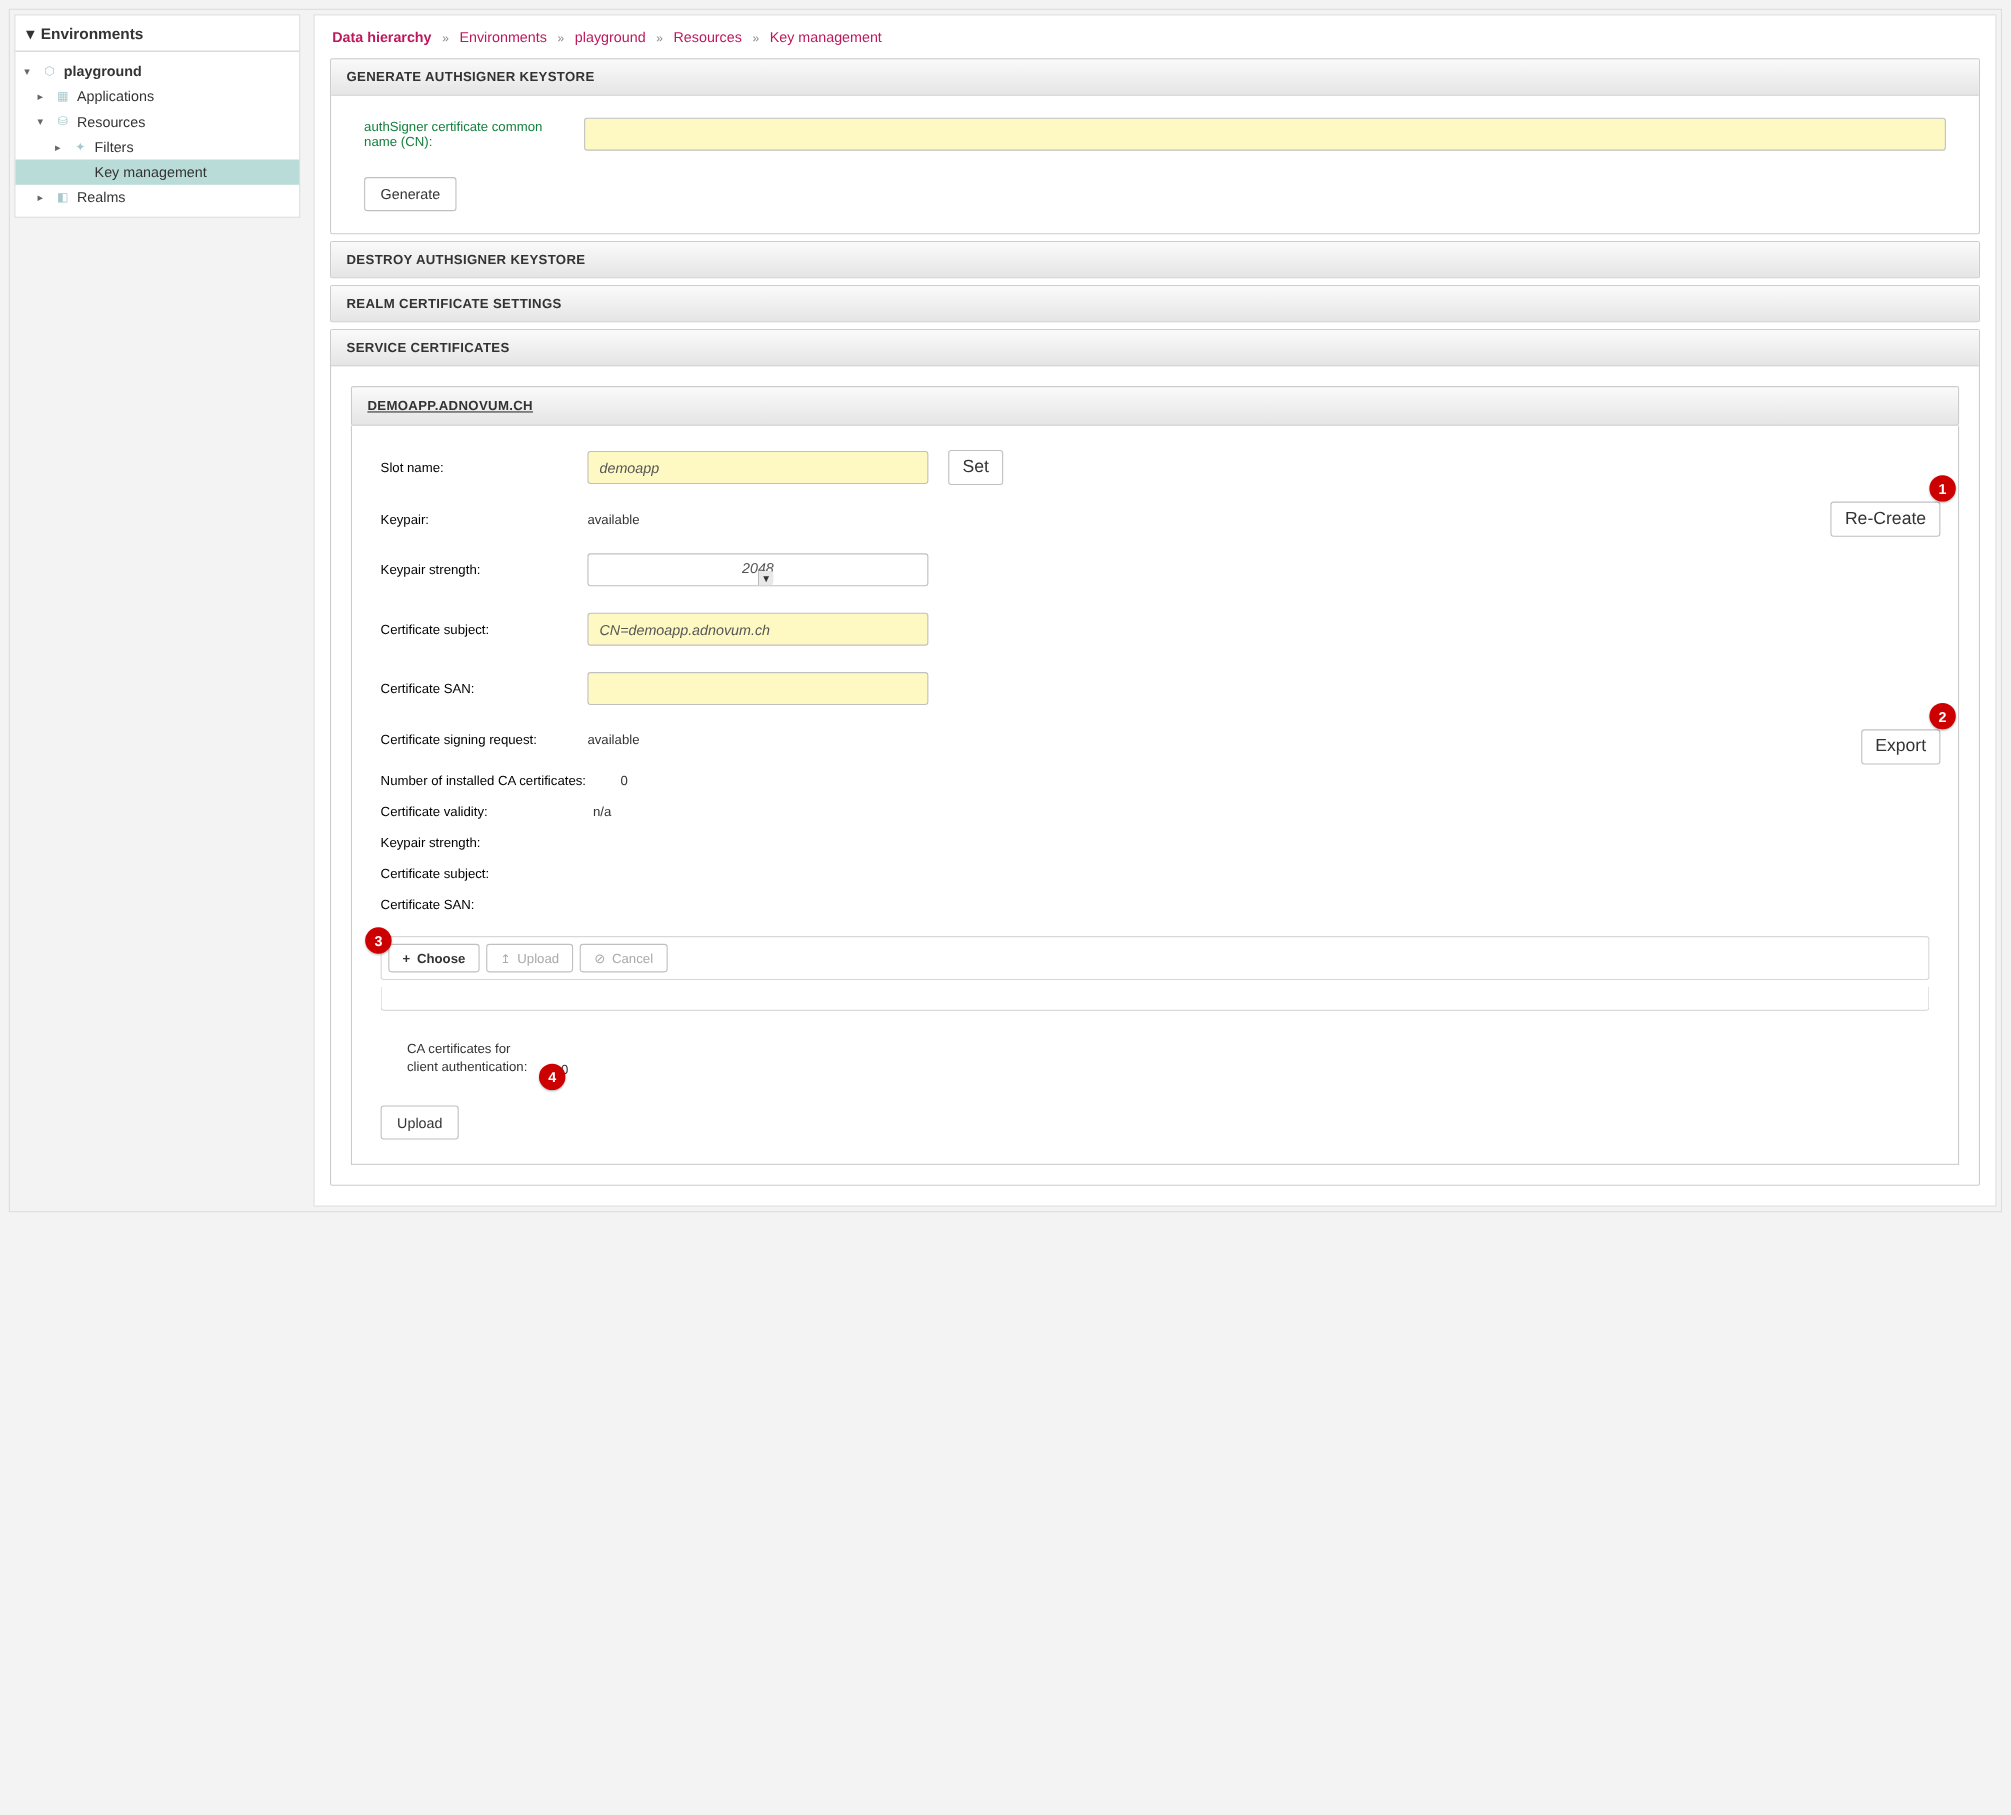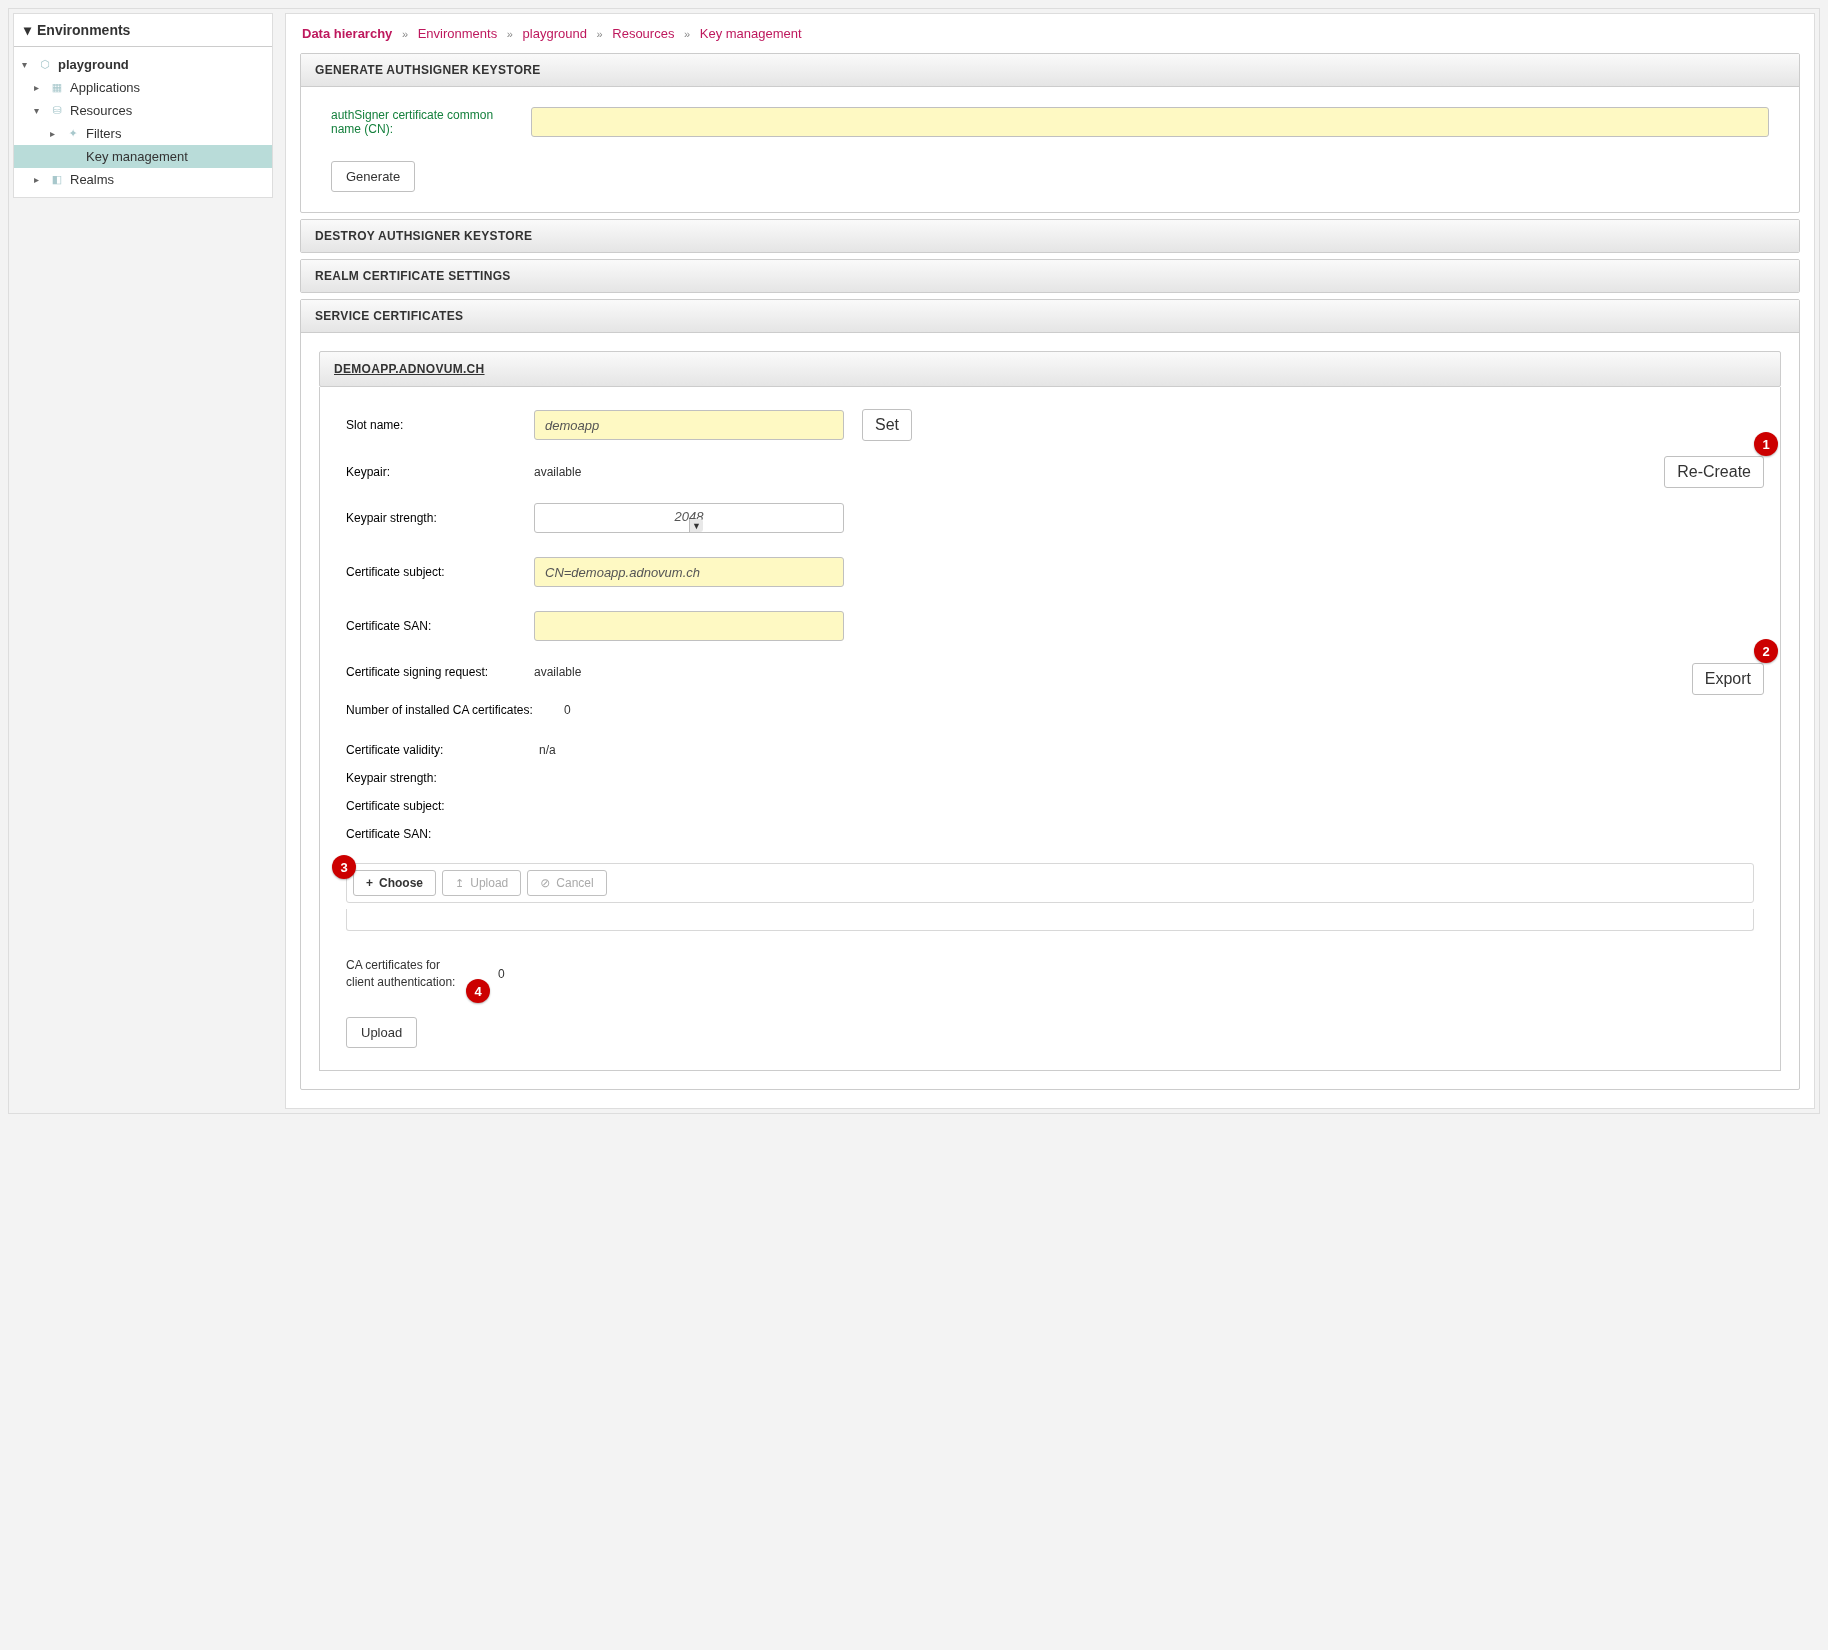--- a/index.html
+++ b/index.html
@@ -56,21 +56,21 @@
 .field-row { display: flex; align-items: center; margin-bottom: 24px; gap: 18px; position: relative; }
 .field-row .flabel { width: 170px; font-size: 12px; color: #000000; flex-shrink: 0; }
 .field-row .fval { width: 310px; }
 .field-row .fstatic { font-size: 12px; color: #333; width: 310px; }
 .side-btn-col { position: absolute; right: 10px; }
 
 .upload-bar { border: 1px solid #d8d8d8; border-radius: 3px; padding: 6px 6px; display: flex; gap: 6px; position: relative; margin-bottom: 6px; }
 .upload-bar .btn { font-size: 12px; padding: 5px 12px; font-weight: normal; }
 .upload-drop { border: 1px solid #d8d8d8; border-top: none; border-radius: 0 0 3px 3px; height: 22px; }
 
-.ca-row { display: flex; gap: 32px; margin-top: 26px; font-size: 12px; color: #333; align-items: center; }
+.ca-row { display: flex; gap: 20px; margin-top: 26px; font-size: 12px; color: #333; align-items: flex-end; margin-left: 24px; }
 .ca-row .flabel { width: 120px; }
 
 
 .badge { position: absolute; width: 24px; height: 24px; background: #c00; color: #fff; border-radius: 50%; display: flex; align-items: center; justify-content: center; font-weight: bold; font-size: 13px; z-index: 10; box-shadow: 0 1px 2px rgba(0,0,0,0.3); }
 
 .rel { position: relative; }
 .icon-plus { font-weight: bold; }
 .icon-up { font-size: 11px; }
 .icon-cancel { font-size: 12px; }
 </style>
@@ -201,21 +201,21 @@
             <div class="flabel">Certificate signing request:</div>
             <div class="fstatic">available</div>
             <div class="side-btn-col" style="right:-10px; top:-2px;">
               <div class="rel">
                 <button class="btn small">Export</button>
                 <span class="badge" style="top:-24px; right:-14px;">2</span>
               </div>
             </div>
           </div>
 
-          <div class="field-row" style="margin-bottom:26px;">
+          <div class="field-row" style="margin-bottom:14px;">
             <div class="flabel" style="width:200px;">Number of installed CA certificates:</div>
             <div class="fstatic">0</div>
           </div>
           <div class="field-row" style="margin-bottom:14px;gap:23px;">
             <div class="flabel">Certificate validity:</div>
             <div class="fstatic">n/a</div>
           </div>
           <div class="field-row" style="margin-bottom:14px;">
             <div class="flabel">Keypair strength:</div>
             <div class="fstatic"></div>

